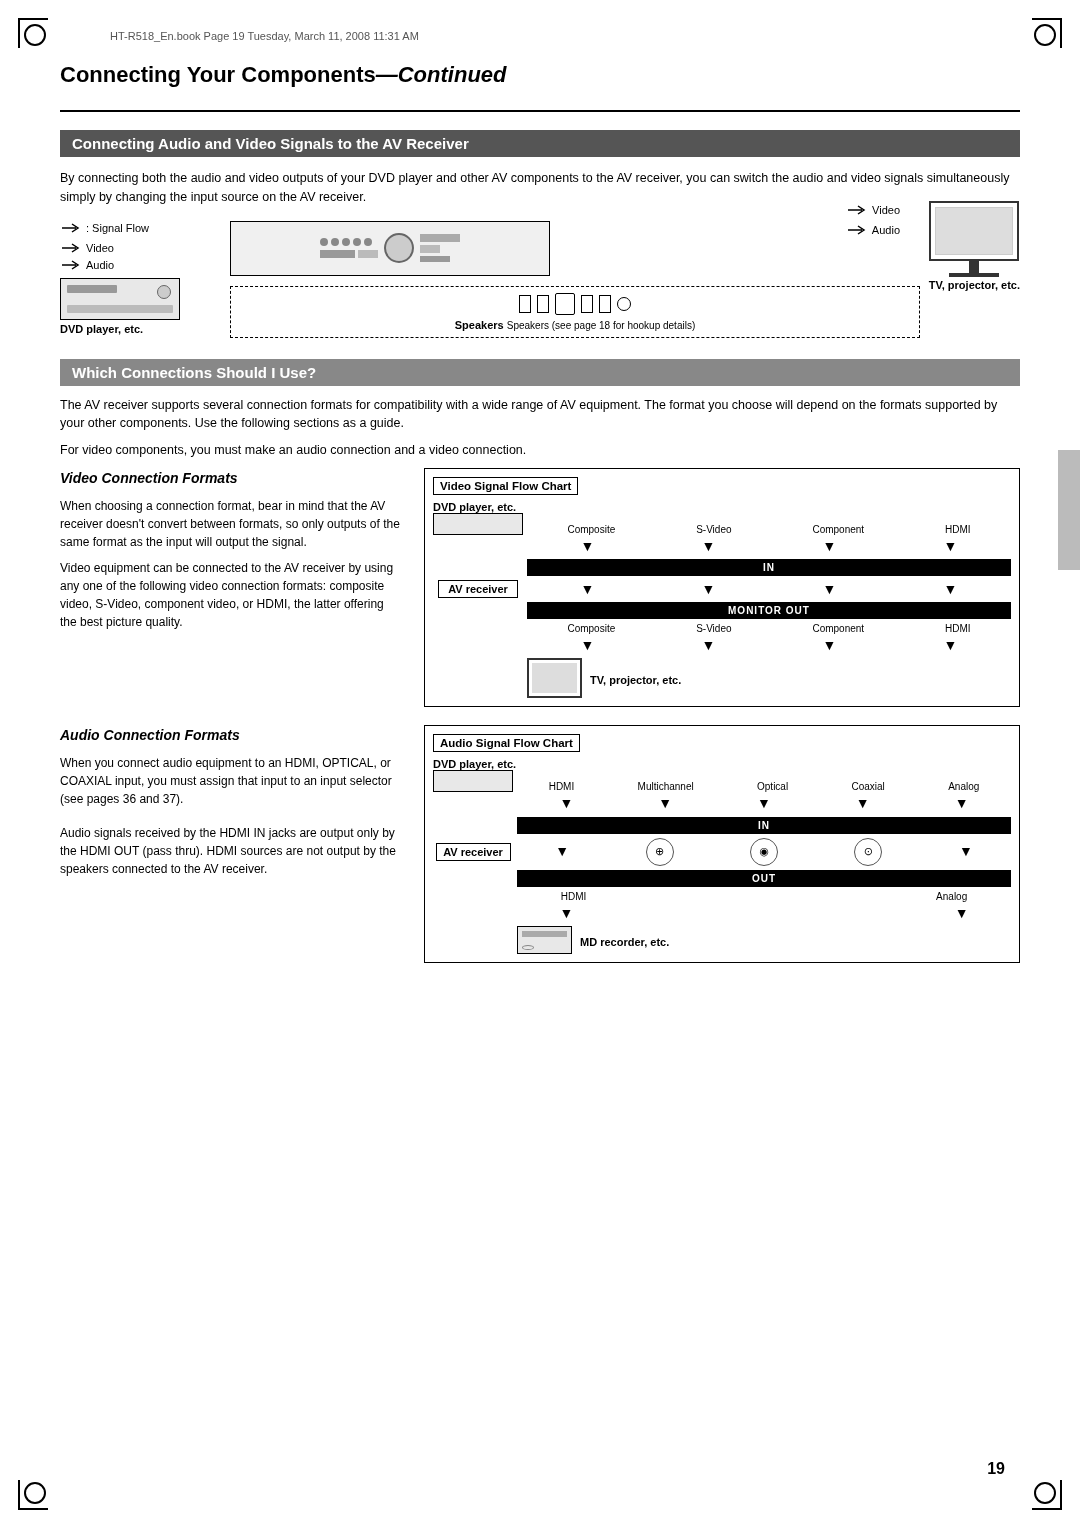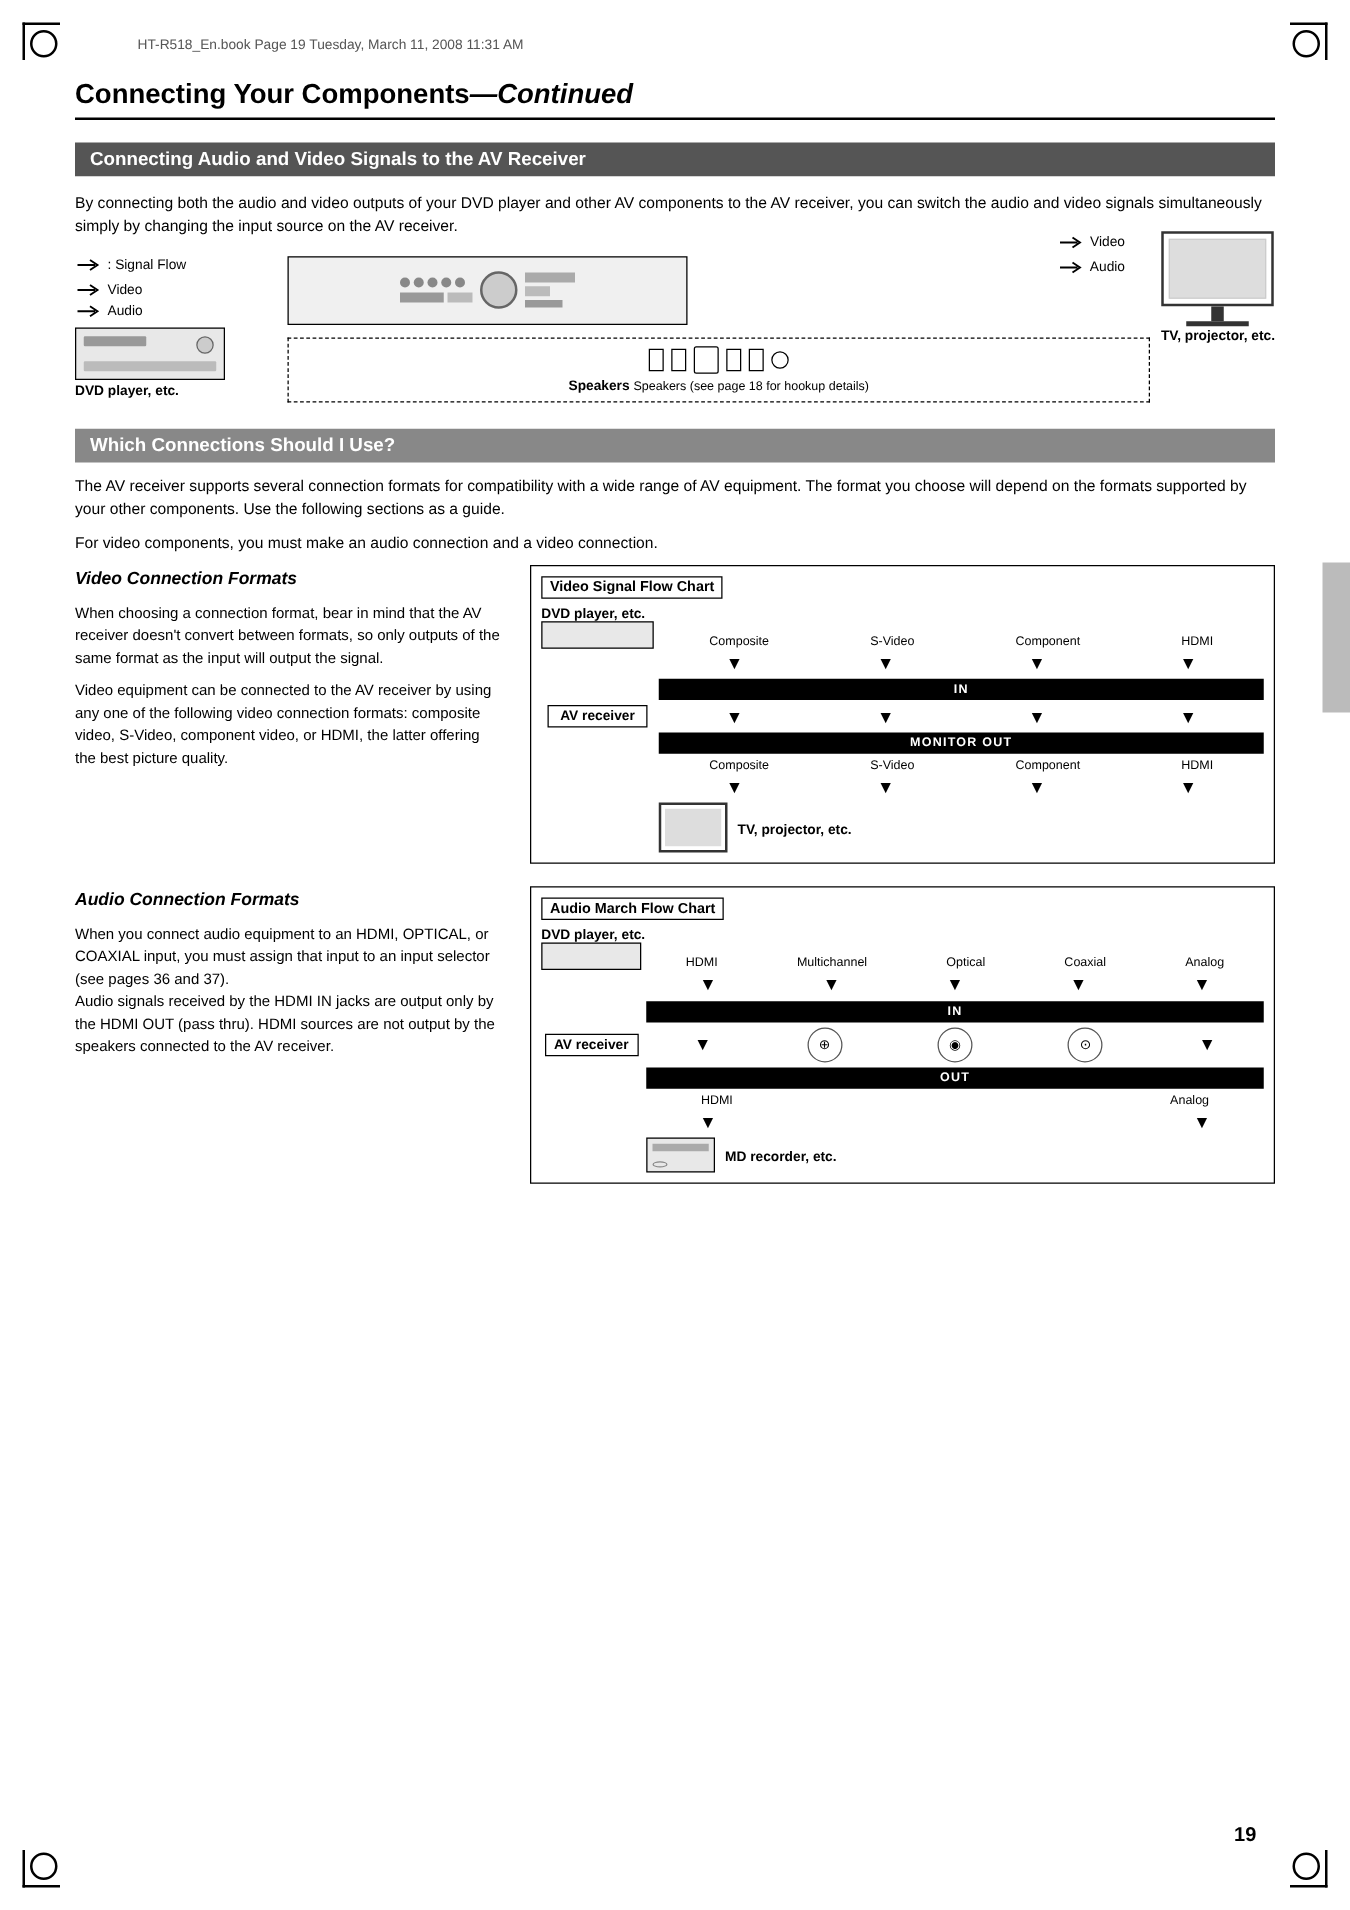--- a/index.html
+++ b/index.html
@@ -72,21 +72,21 @@
       width: 22px;
       height: 120px;
       background: #bbb;
     }
 
     
     .main-title {
       font-size: 22px;
       font-weight: bold;
       border-bottom: 2px solid #000;
-      padding-bottom: 6px;
+      padding-bottom: 22px;
       margin-bottom: 18px;
       margin-top: 20px;
     }
     .main-title em {
       font-style: italic;
     }
 
     
     .section-header {
       background: #555;
@@ -493,28 +493,28 @@
 
       </div>
     </div>
   </div>
 
   
   <div class="two-col">
 
     <div class="left-col">
       <div class="subsection-title italic-bold">Audio Connection Formats</div>
-      <p style="margin-bottom:0;">When you connect audio equipment to an HDMI, OPTICAL, or COAXIAL input, you must assign that input to an input selector (see pages 36 and 37).</p>
+      <p style="margin-bottom:16px;">When you connect audio equipment to an HDMI, OPTICAL, or COAXIAL input, you must assign that input to an input selector (see pages 36 and 37).</p>
       <p>Audio signals received by the HDMI IN jacks are output only by the HDMI OUT (pass thru). HDMI sources are not output by the speakers connected to the AV receiver.</p>
     </div>
 
     <div class="right-col">
       <div class="vfc-wrapper">
         
-        <div class="vfc-title">Audio March Flow Chart</div>
+        <div class="vfc-title">Audio Signal Flow Chart</div>
 
         
         <div style="margin-bottom:2px;">
           <div class="vfc-device-label">DVD player, etc.</div>
           <div style="display:flex;align-items:flex-end;gap:4px;">
             <div style="width:80px;height:22px;border:1.5px solid #000;background:#e8e8e8;flex-shrink:0;"></div>
             <div style="flex:1;display:flex;justify-content:space-around;">
               <span style="font-size:10px;text-align:center;">HDMI</span>
               <span style="font-size:10px;text-align:right;">Multichannel</span>
               <span style="font-size:10px;text-align:center;">Optical</span>

